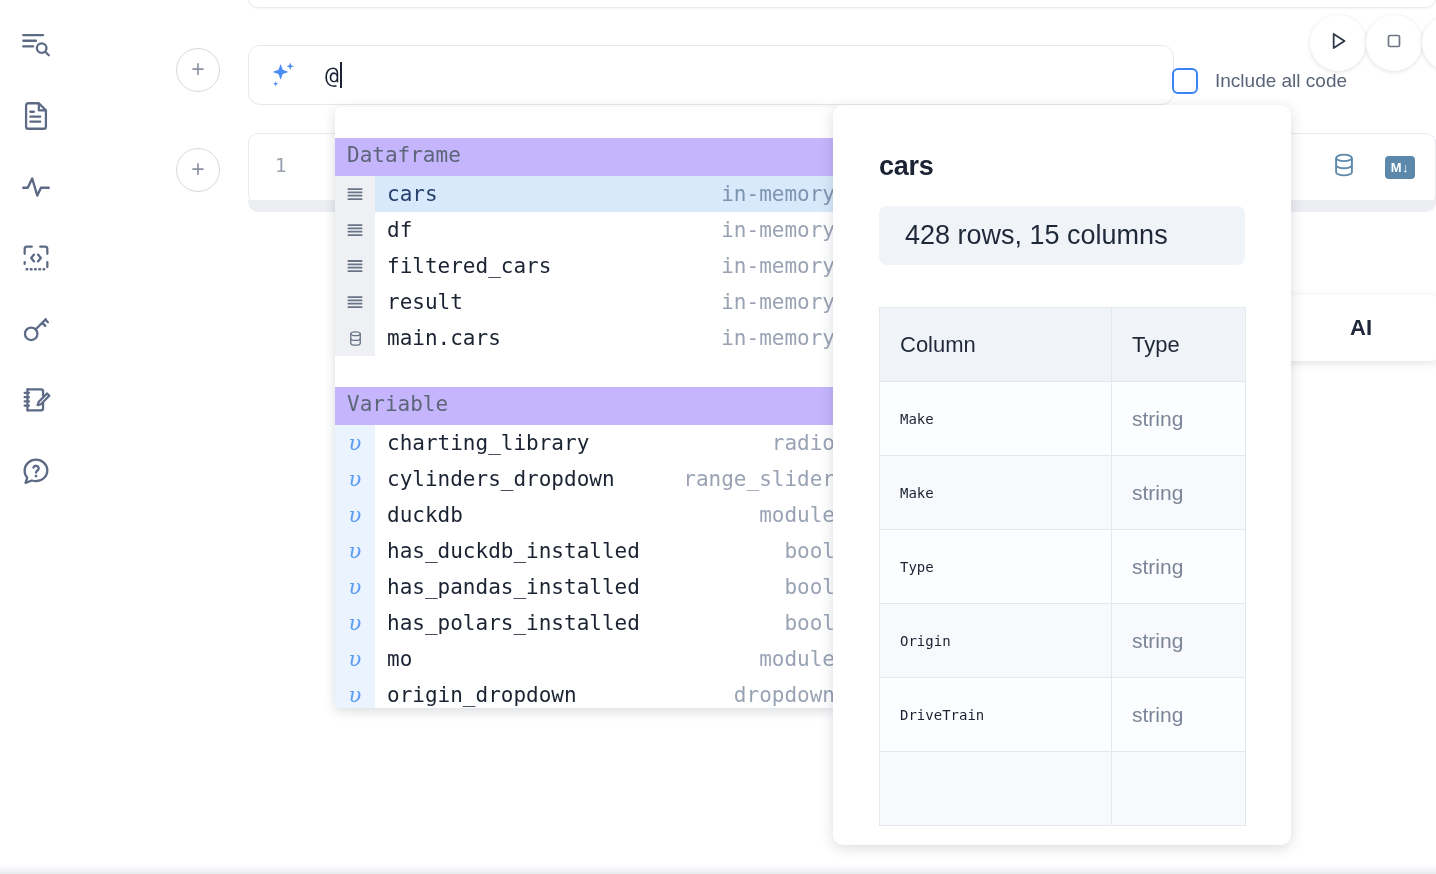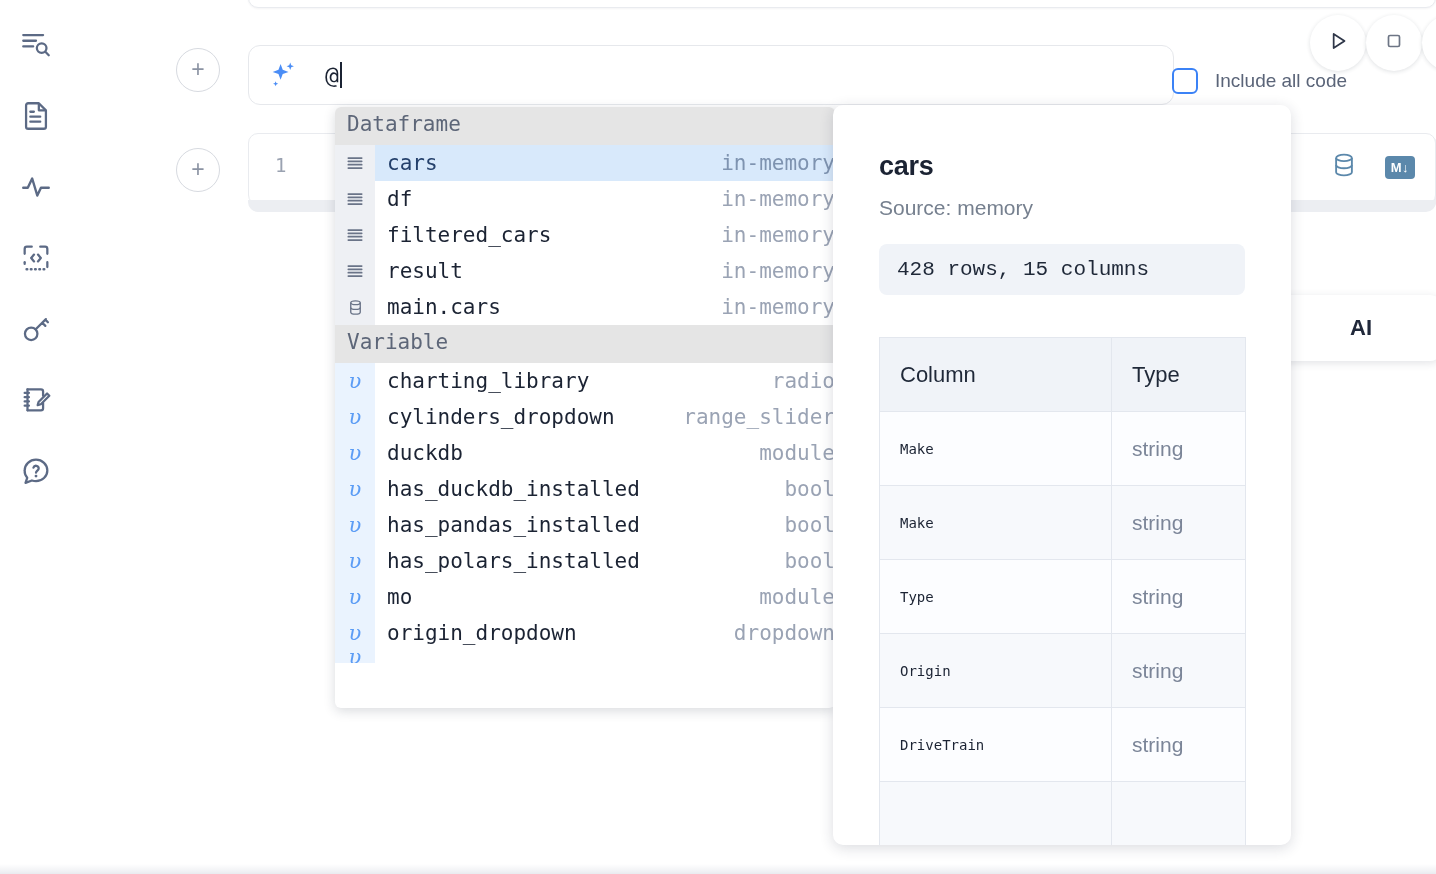--- a/index.html
+++ b/index.html
@@ -207,26 +207,27 @@
   .ac {
     position: absolute;
     left: 335px; top: 107px;
     width: 500px; height: 601px;
     background: #ffffff;
     border-radius: 6px;
     box-shadow: 0 3px 12px rgba(30,40,60,0.17);
     overflow: hidden;
   }
   .ac-group {
-    background: #e5e5e5;
+    background: #c4b5fd;
     color: #5d6678;
     font-family: "DejaVu Sans Mono", monospace;
     font-size: 21px;
     padding: 5px 0 7px 12px;
     height: 38px;
+    margin-top: 31px;
   }
   .ac-row {
     display: flex;
     align-items: center;
     height: 36px;
     font-family: "DejaVu Sans Mono", monospace;
     font-size: 21px;
     cursor: pointer;
     background: #ffffff;
   }
@@ -282,24 +283,23 @@
   }
   .info-source {
     margin-top: 14px;
     font-size: 21px;
     color: #76808f;
   }
   .info-dims {
     margin-top: 24px;
     background: #f0f3f8;
     border-radius: 8px;
-    padding: 14px 18px;
-    font-size: 21px;
+    padding: 14px 26px;
+    font-size: 27px;
     color: #1f2838;
-    font-family: Liberation Mono, monospace;
   }
   .info-table {
     margin-top: 42px;
     width: 366px;
     border-collapse: collapse;
     table-layout: fixed;
   }
   .info-table th, .info-table td {
     border: 1px solid #e3e7ee;
     text-align: left;
@@ -590,21 +590,20 @@
         <div class="ac-ico var">υ</div>
         <div class="ac-body">
           <span class="ac-name"></span>
           <span class="ac-kind"></span>
         </div>
       </div>
     </div>
 
   <div class="info">
     <div class="info-title">cars</div>
-    <div class="info-source">Source: memory</div>
     <div class="info-dims">428 rows, 15 columns</div>
     <table class="info-table">
       <colgroup>
           <col class="c1">
           <col class="c2">
         </colgroup>
       <thead>
         <tr>
           <th>Column</th>
           <th>Type</th>

